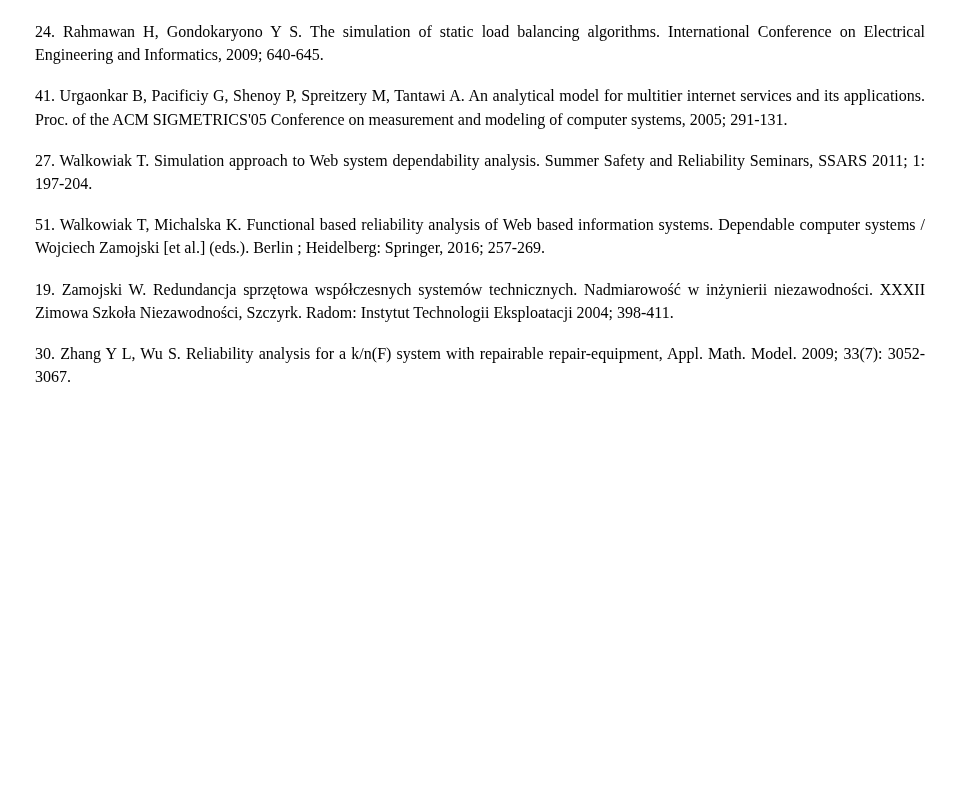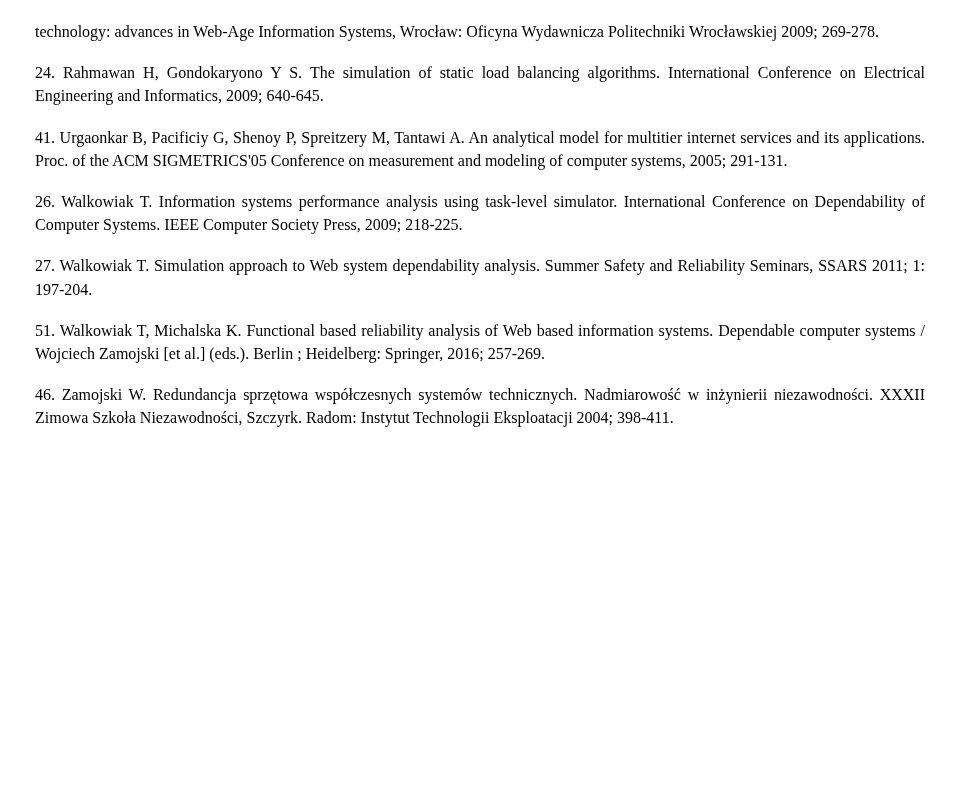--- a/index.html
+++ b/index.html
@@ -26,48 +26,45 @@
     }
     .ref-text {
       display: inline;
     }
   </style>
 </head>
 <body>
 
 <div>
 
-  <div class="reference-block">
-    <span class="ref-text">technology: advances in Web-Age Information Systems, Wrocław:  Oficyna Wydawnicza Politechniki Wrocławskiej 2009; 269-278.</span>
-  </div>
 
   <div class="reference-block">
     <span class="ref-number">24.</span>
     <span class="ref-text"> <span>Rahmawan H, Gondokaryono Y S.  The simulation of static load balancing algorithms. International Conference on Electrical Engineering and Informatics, 2009; 640-645.</span></span>
   </div>
 
   <div class="reference-block">
     <span class="ref-number">41.</span>
     <span class="ref-text"> <span>Urgaonkar B, Pacificiy G, Shenoy P, Spreitzery M, Tantawi A.  An analytical model for multitier internet services and its applications.  Proc. of the ACM SIGMETRICS'05 Conference on measurement and modeling of computer systems, 2005; 291-131.</span></span>
   </div>
 
-  <div class="reference-block">
-    <span class="ref-number">26.</span>
-    <span class="ref-text"> <span>Walkowiak T.  Information systems performance analysis using task-level simulator. International Conference on Dependability of Computer Systems.  IEEE Computer Society Press, 2009; 218-225.</span></span>
-  </div>
 
   <div class="reference-block">
     <span class="ref-number">27.</span>
     <span class="ref-text"> <span>Walkowiak T.  Simulation approach to Web system dependability analysis.  Summer Safety and Reliability Seminars, SSARS 2011; 1: 197-204.</span></span>
   </div>
 
   <div class="reference-block">
     <span class="ref-number">51.</span>
     <span class="ref-text"> <span>Walkowiak T, Michalska K.  Functional based reliability analysis of Web based information systems.  Dependable computer systems / Wojciech Zamojski [et al.] (eds.).  Berlin ; Heidelberg: Springer, 2016;  257-269.</span></span>
   </div>
 
   <div class="reference-block">
-    <span class="ref-number">46.</span>
+    <span class="ref-number">19.</span>
     <span class="ref-text"> <span>Zamojski W.  Redundancja sprzętowa współczesnych systemów technicznych. Nadmiarowość w inżynierii niezawodności.  XXXII Zimowa Szkoła Niezawodności, Szczyrk.  Radom: Instytut Technologii Eksploatacji 2004; 398-411.</span></span>
   </div>
 
+  <div class="reference-block">
+    <span class="ref-number">30.</span>
+    <span class="ref-text"> <span>Zhang Y L, Wu S.  Reliability analysis for a k/n(F) system with repairable repair-equipment, Appl. Math. Model.  2009; 33(7): 3052-3067.</span></span>
+  </div>
 
 </div>
 
 </body></html>

